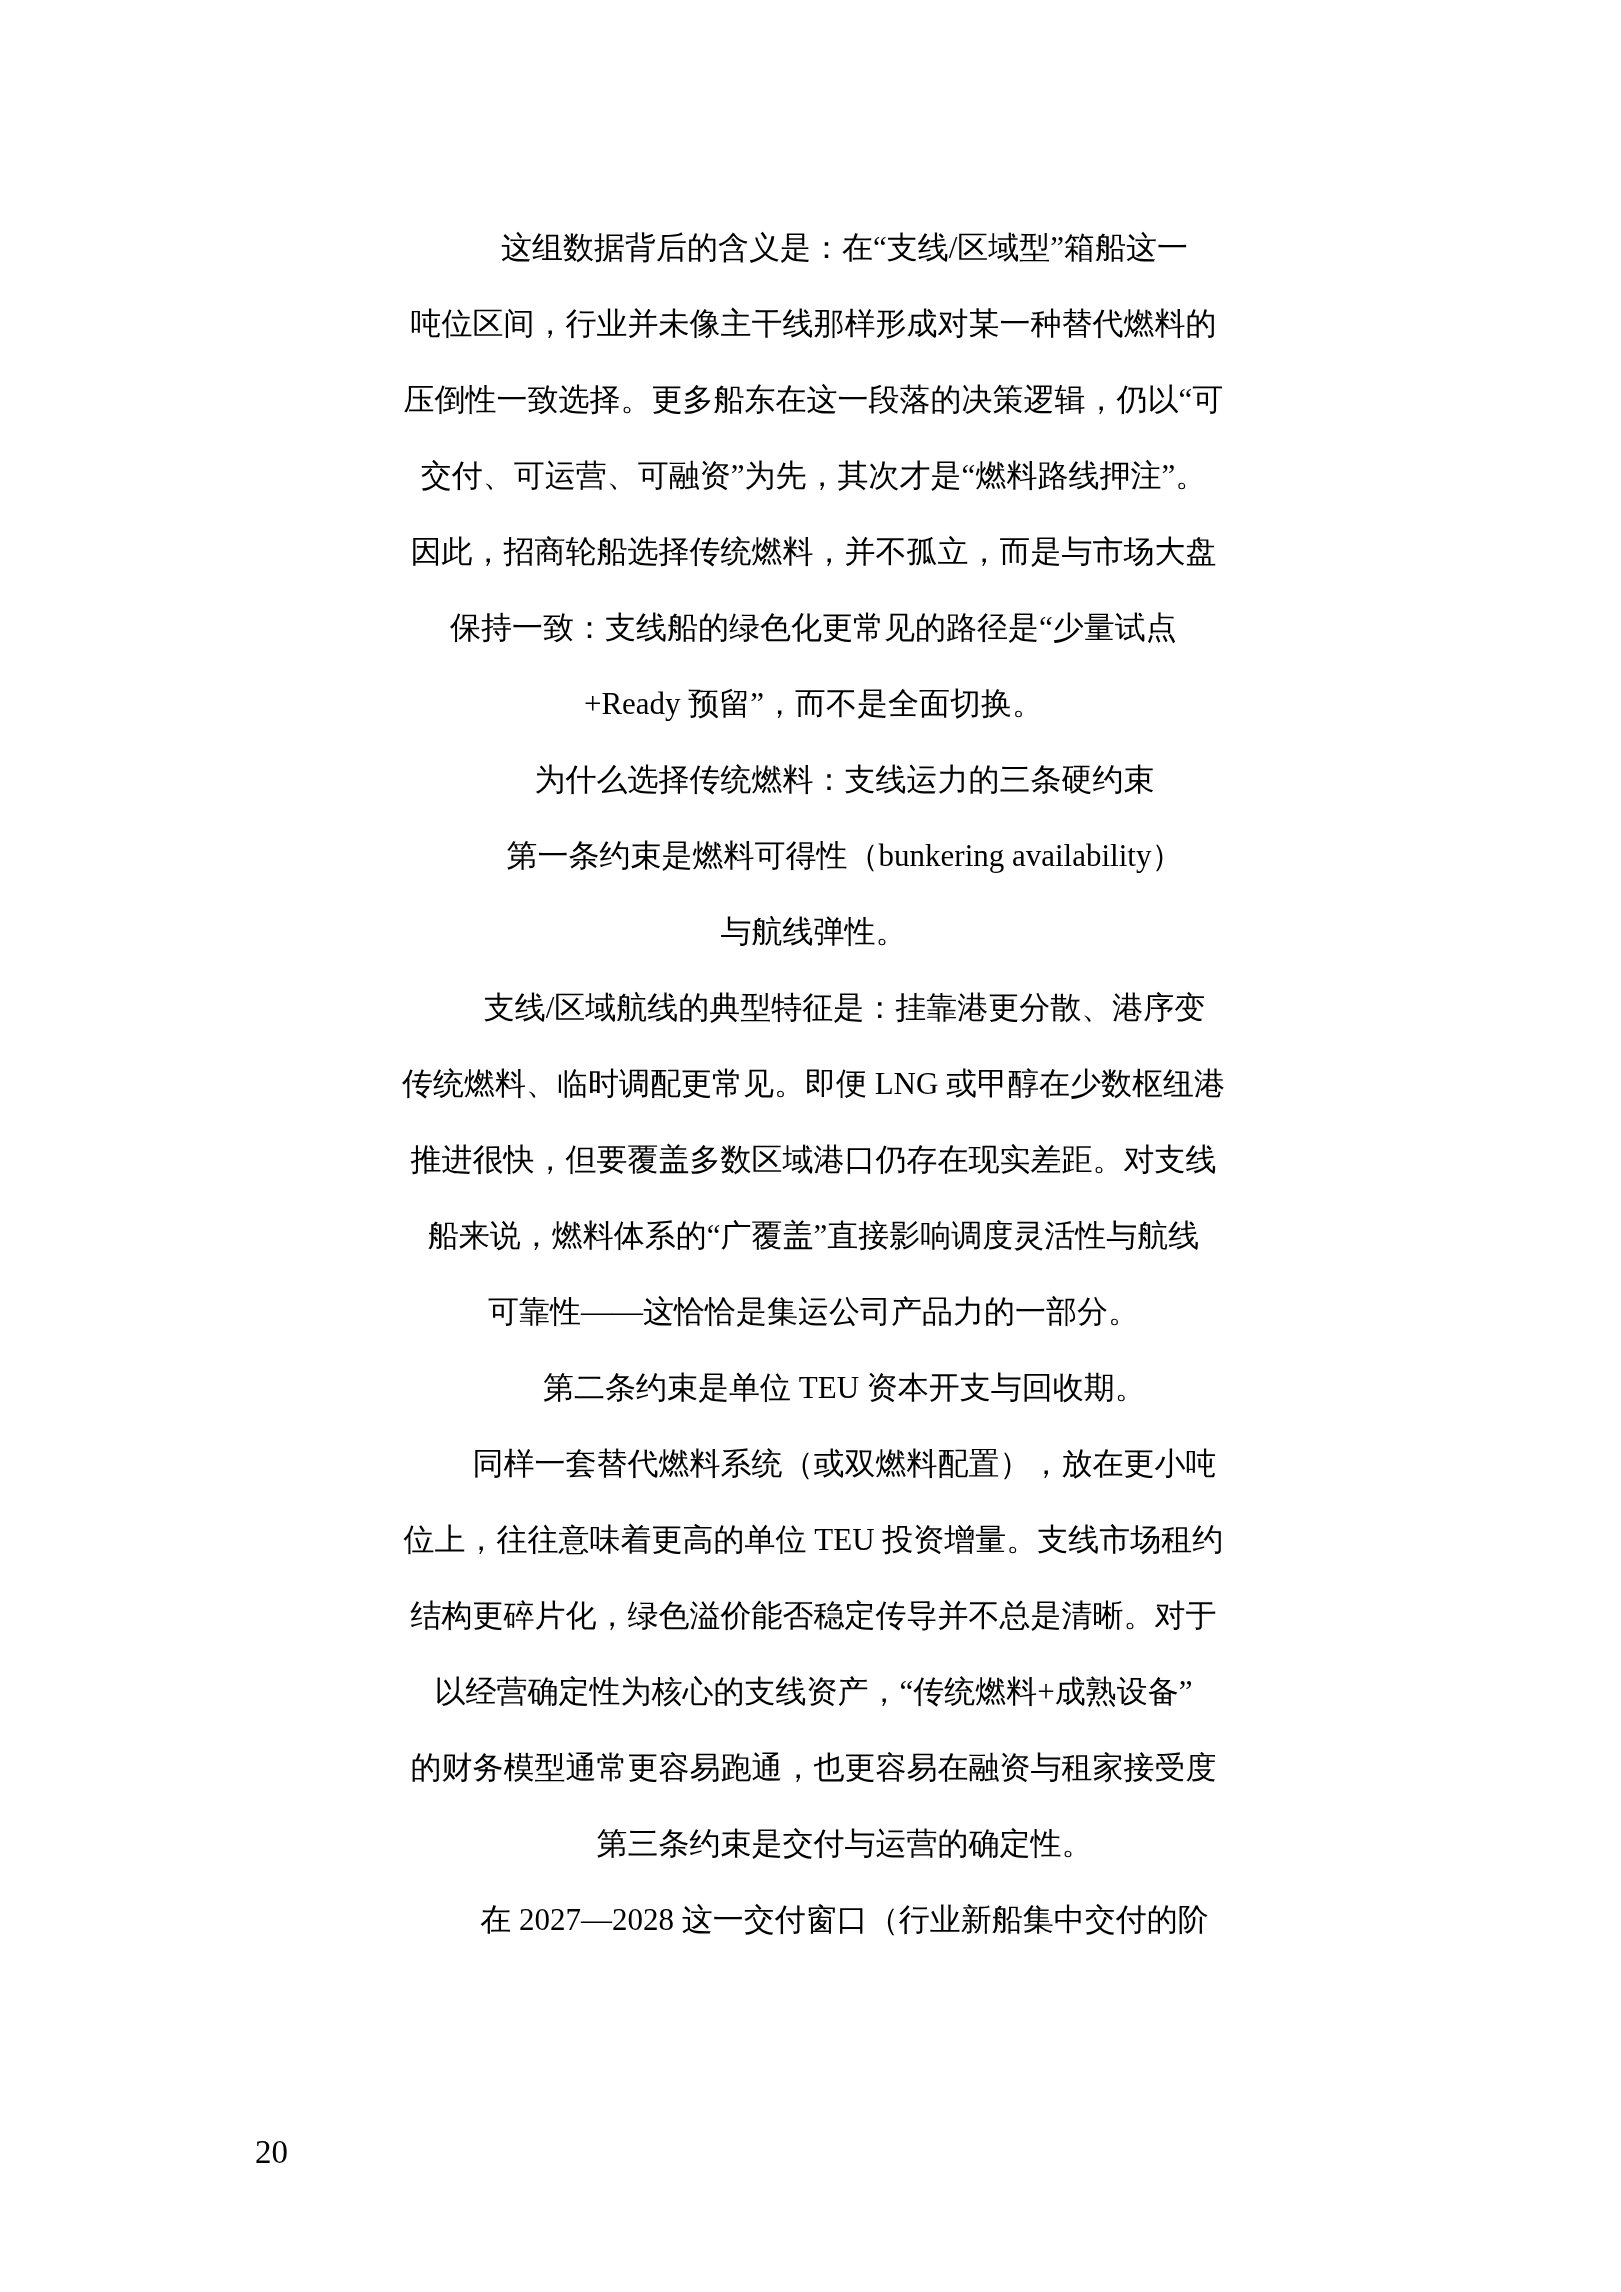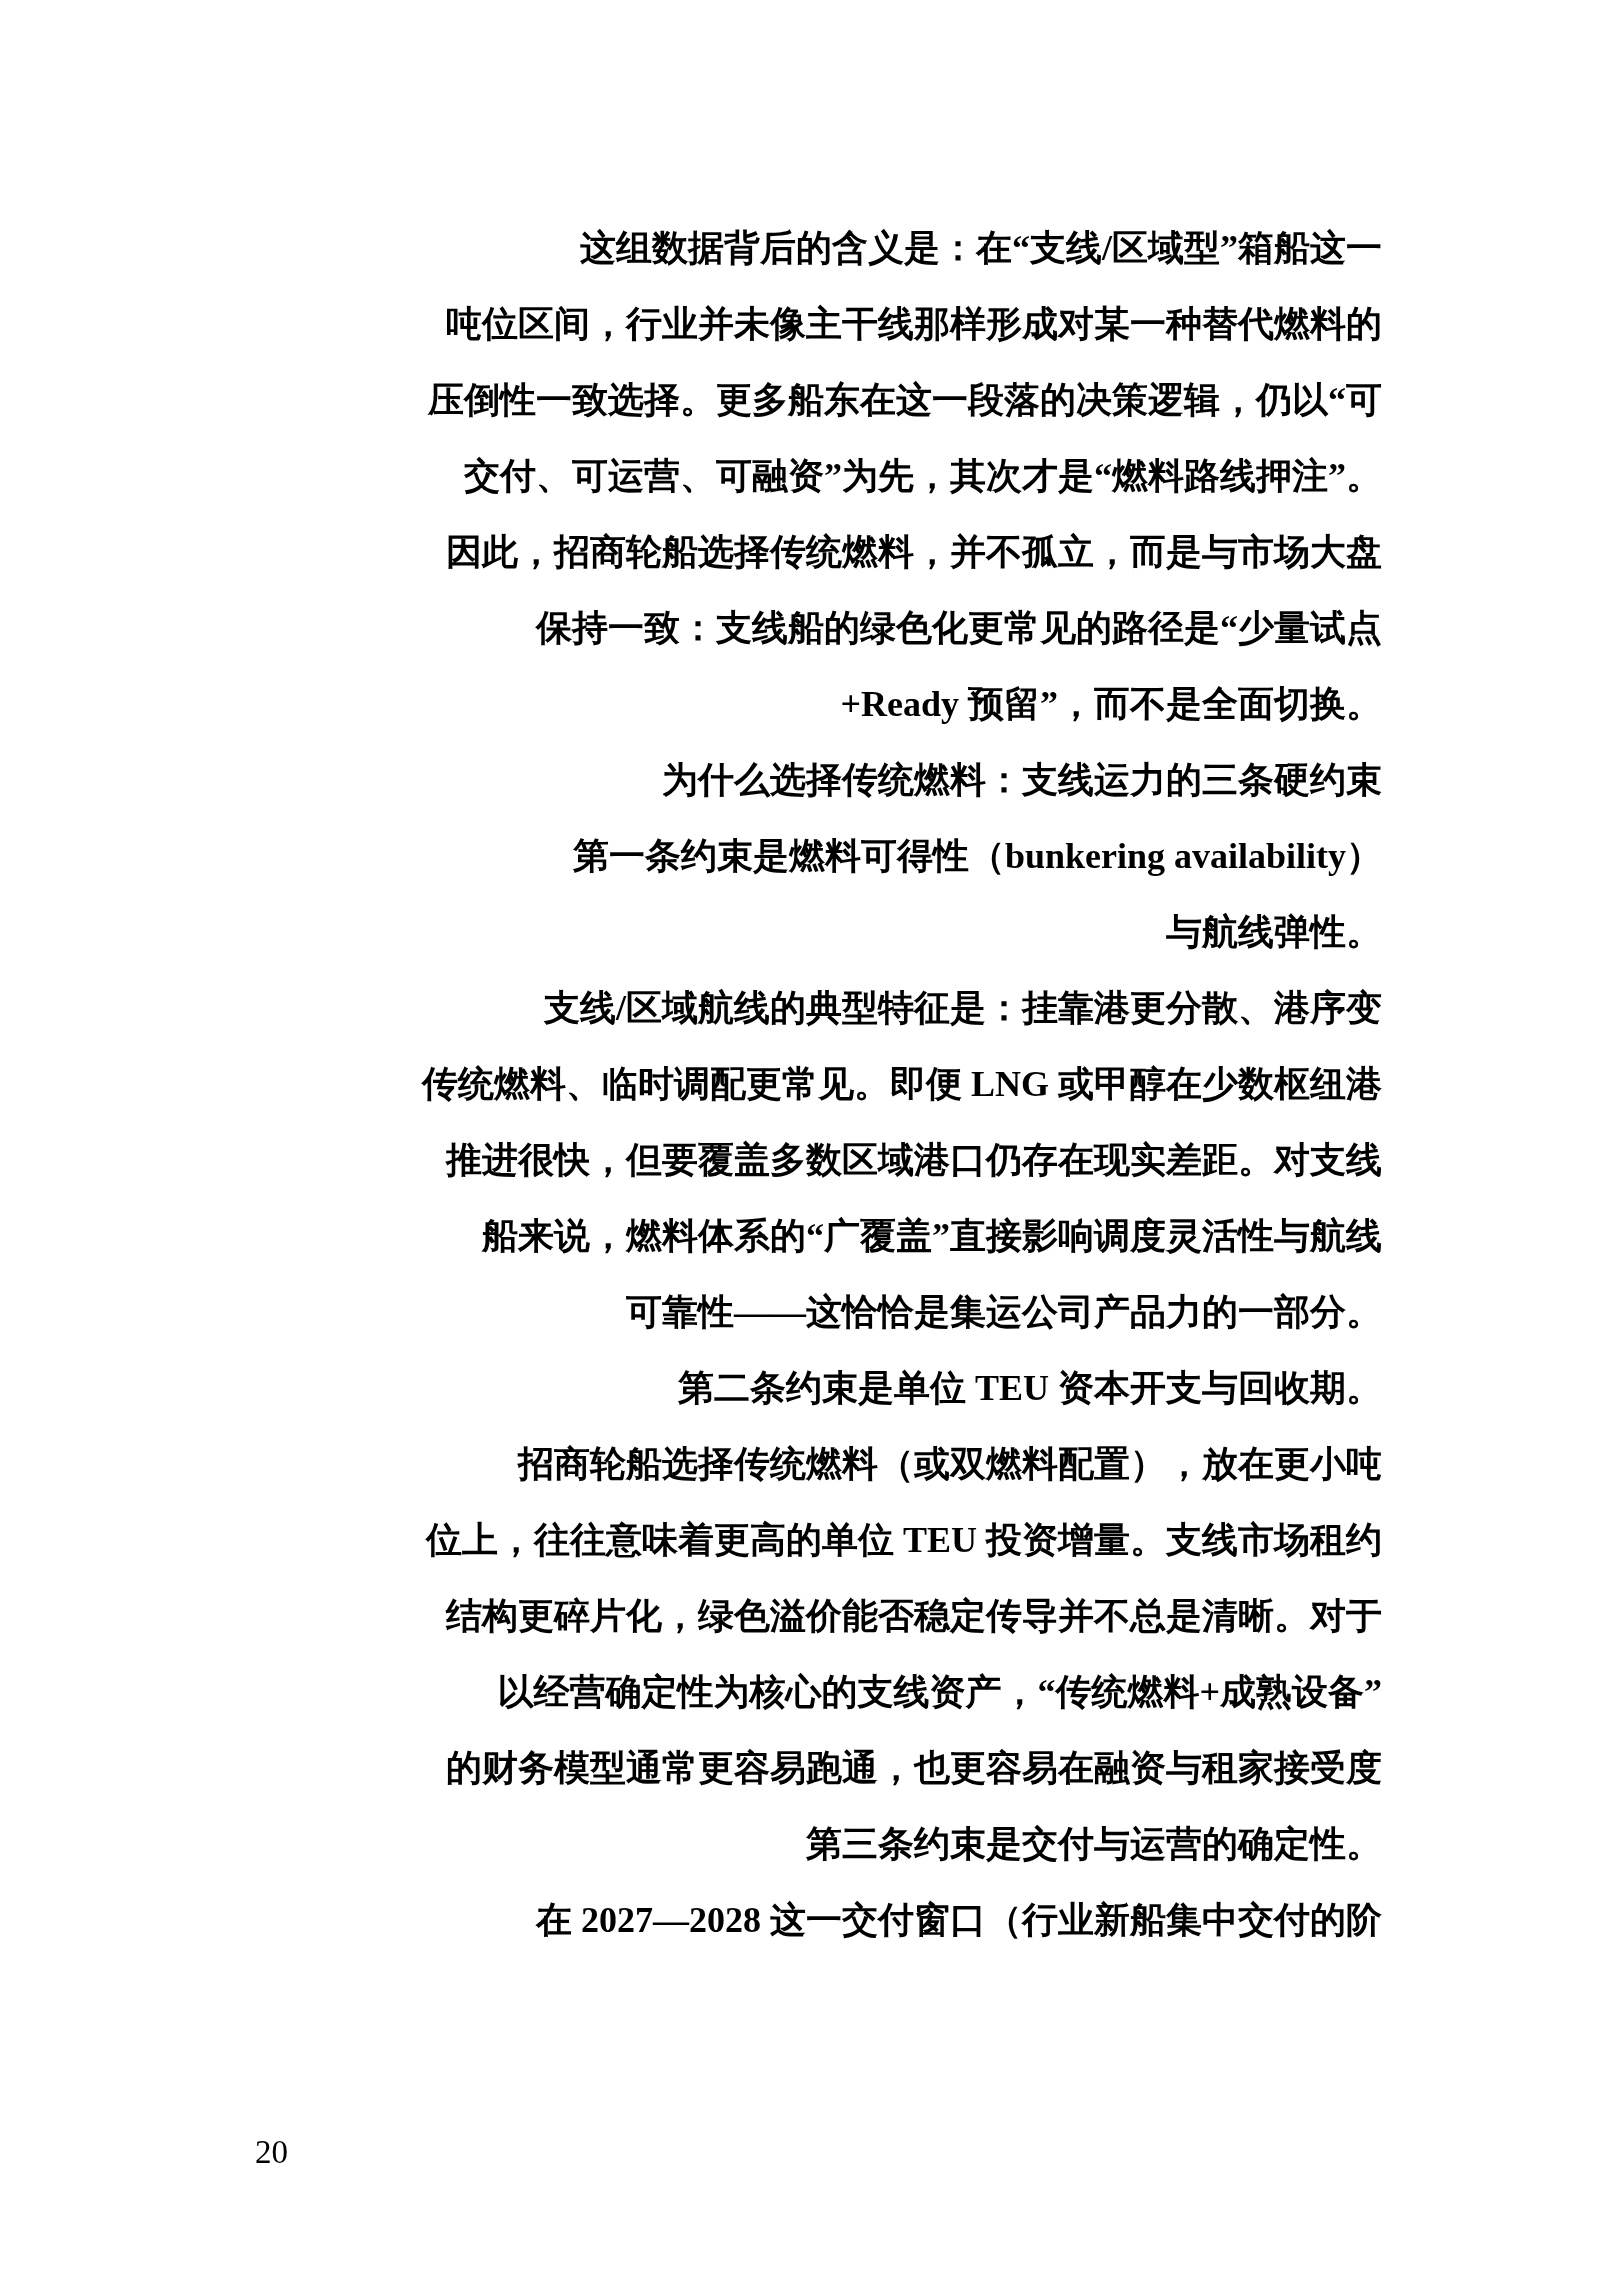--- a/index.html
+++ b/index.html
@@ -17,27 +17,26 @@
     font-family: "Liberation Serif", "DejaVu Serif", serif;
     overflow: hidden;
   }
   .content {
     position: absolute;
     left: 245px;
     top: 210px;
     width: 1137px;
   }
   .line {
-    font-size: 36px;
+    font-size: 31px;
     line-height: 76px;
     height: 76px;
     white-space: pre-wrap;
     letter-spacing: 0px;
-    text-align: right;
-    font-weight: bold;
+    text-align: center;
   }
   .page-number {
     position: absolute;
     left: 255px;
     top: 2123px;
     font-size: 33px;
     line-height: 59px;
   }
 </style>
 </head>
@@ -54,21 +53,21 @@
     <div class="line">+Ready 预留”，而不是全面切换。</div>
     <div class="line">　　为什么选择传统燃料：支线运力的三条硬约束</div>
     <div class="line">　　第一条约束是燃料可得性（bunkering availability）</div>
     <div class="line">与航线弹性。</div>
     <div class="line">　　支线/区域航线的典型特征是：挂靠港更分散、港序变</div>
     <div class="line">传统燃料、临时调配更常见。即便 LNG 或甲醇在少数枢纽港</div>
     <div class="line">推进很快，但要覆盖多数区域港口仍存在现实差距。对支线</div>
     <div class="line">船来说，燃料体系的“广覆盖”直接影响调度灵活性与航线</div>
     <div class="line">可靠性——这恰恰是集运公司产品力的一部分。</div>
     <div class="line">　　第二条约束是单位 TEU 资本开支与回收期。</div>
-    <div class="line">　　招商轮船选择传统燃料（或双燃料配置），放在更小吨</div>
+    <div class="line">　　同样一套替代燃料系统（或双燃料配置），放在更小吨</div>
     <div class="line">位上，往往意味着更高的单位 TEU 投资增量。支线市场租约</div>
     <div class="line">结构更碎片化，绿色溢价能否稳定传导并不总是清晰。对于</div>
     <div class="line">以经营确定性为核心的支线资产，“传统燃料+成熟设备”</div>
     <div class="line">的财务模型通常更容易跑通，也更容易在融资与租家接受度</div>
     <div class="line">　　第三条约束是交付与运营的确定性。</div>
     <div class="line">　　在 2027—2028 这一交付窗口（行业新船集中交付的阶</div>
   </div>
   <div class="page-number">20</div>
 </div>
 

